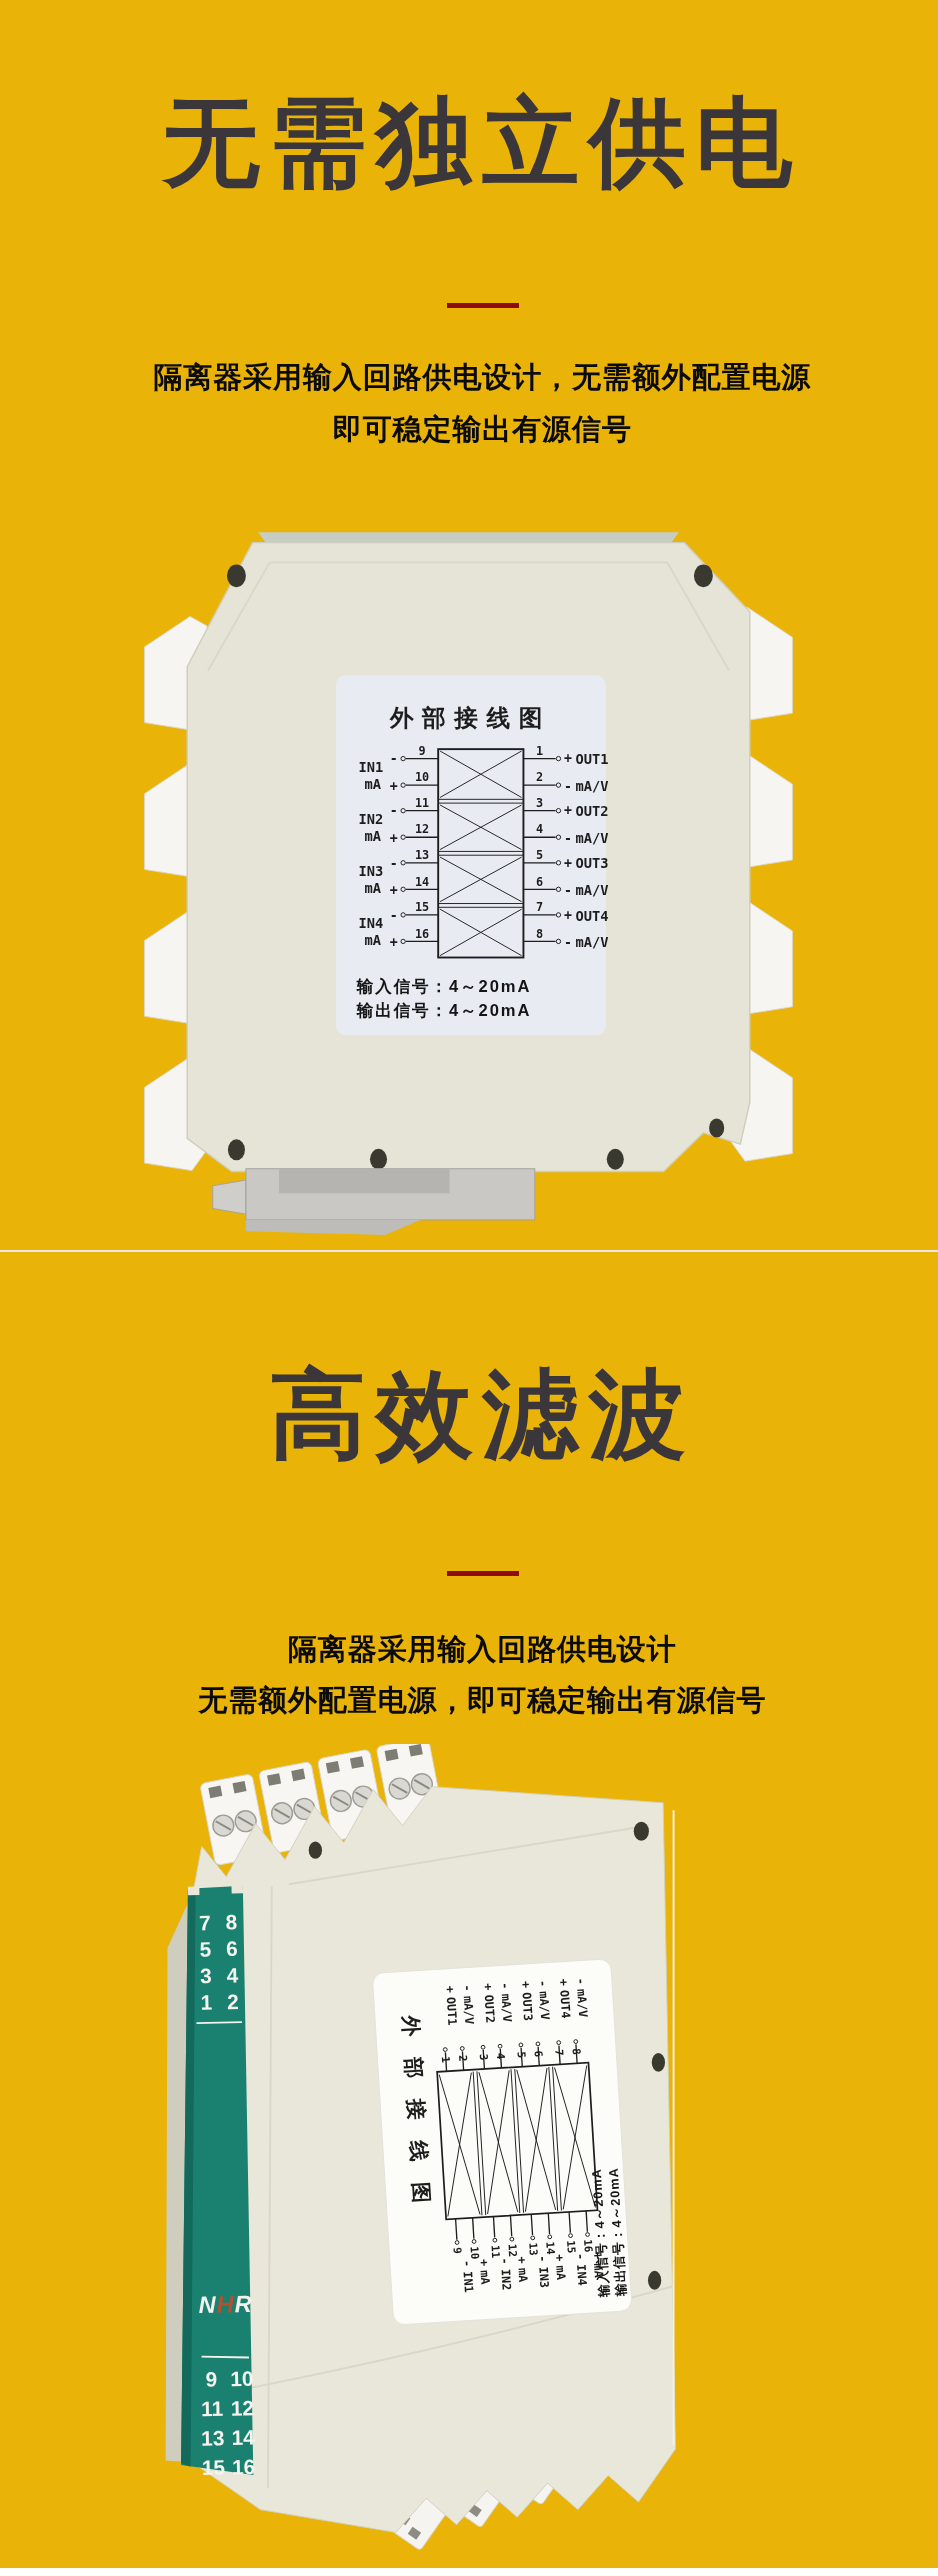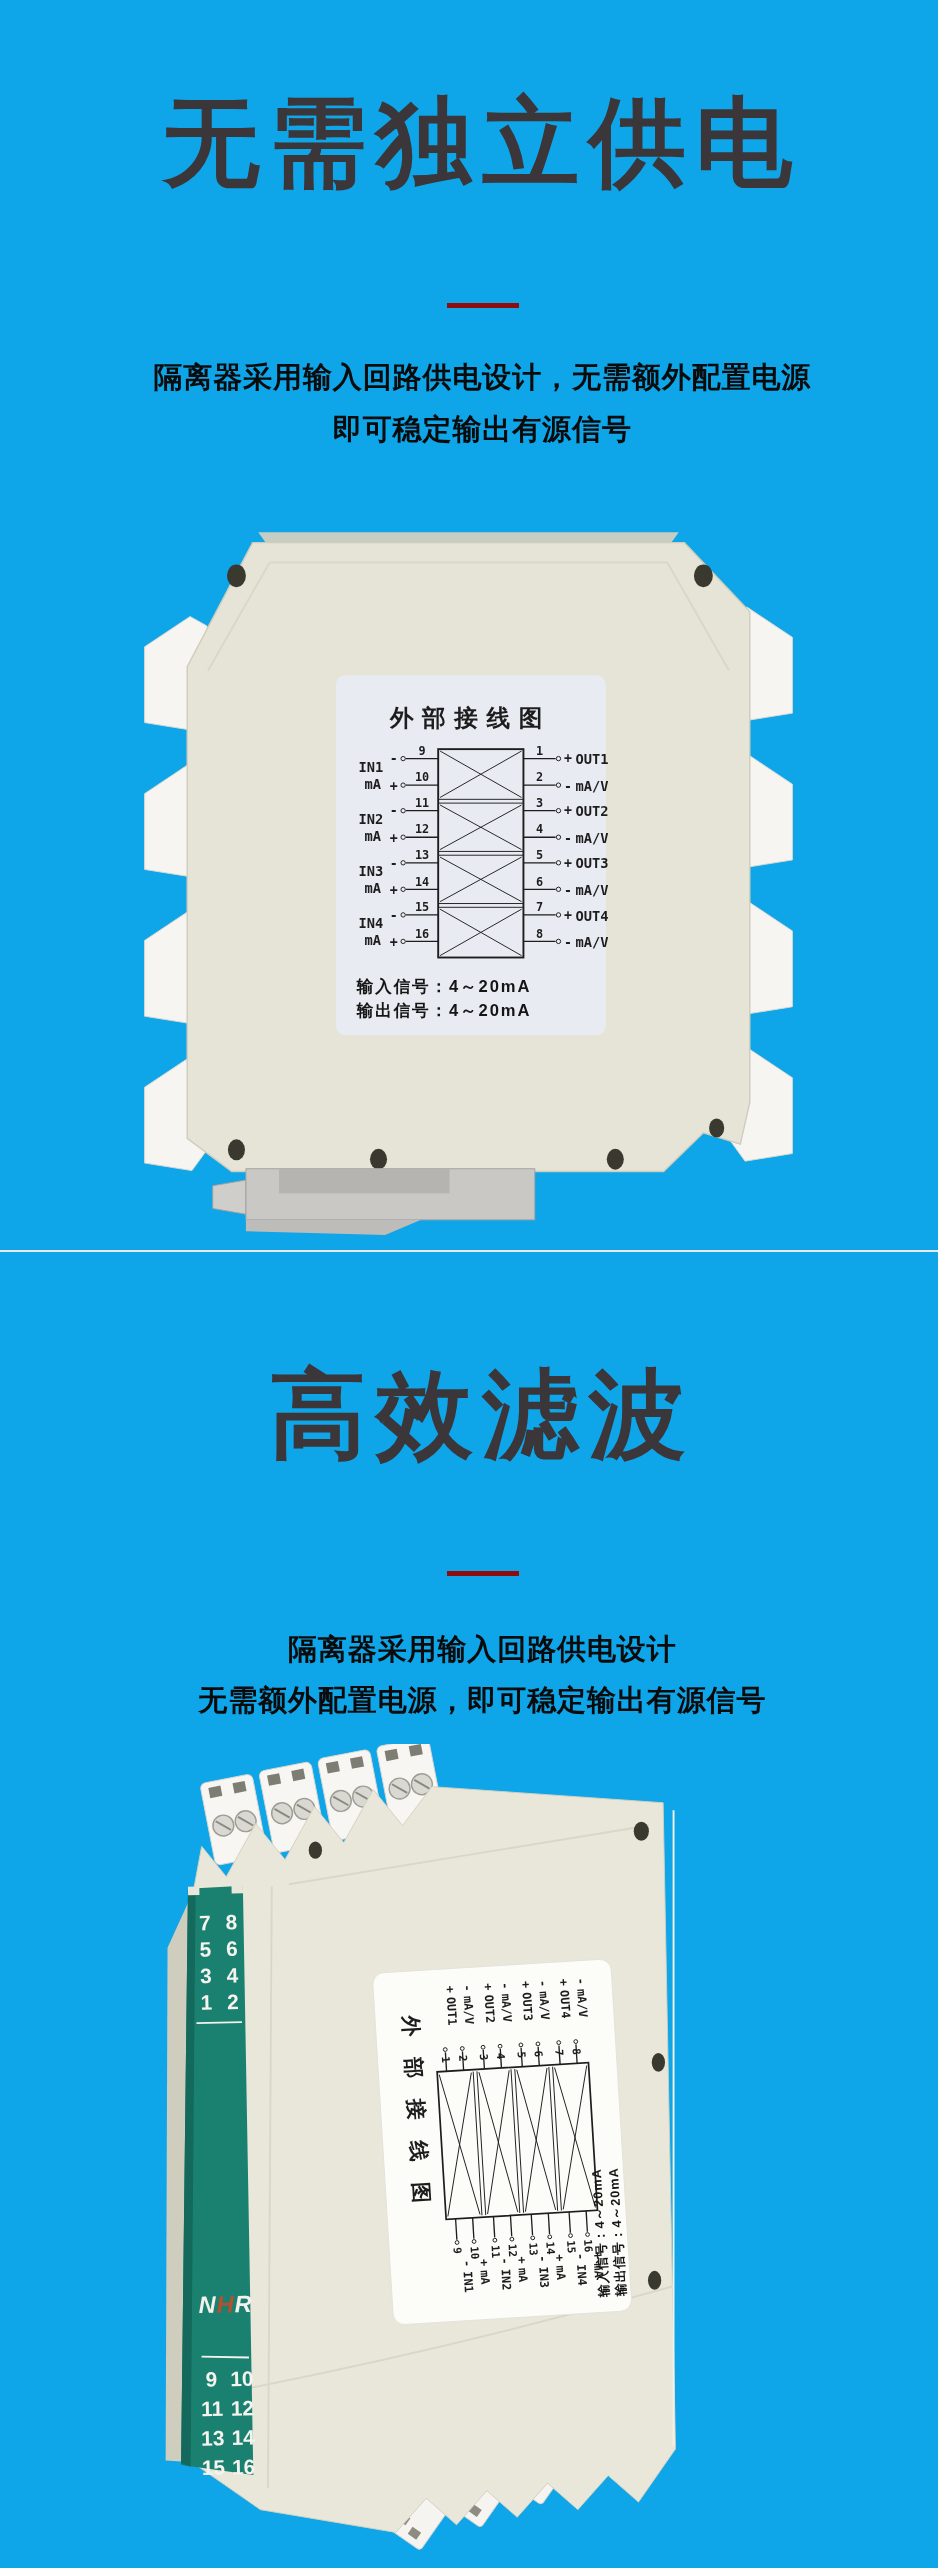--- a/index.html
+++ b/index.html
@@ -1,16 +1,16 @@
 <!DOCTYPE html>
 <html style="font-size:15px"><head>
 <meta charset="utf-8">
 <style>
   html,body{margin:0;padding:0;background:#b9b0b0;}
-  .page{position:relative;width:938px;height:2576px;margin:0 auto;background:#0ea5e9;
+  .page{position:relative;width:938px;height:2576px;margin:0 auto;background:#eab308;
         font-family:"Liberation Sans", sans-serif;overflow:hidden;}
   .seam{position:absolute;left:0;width:100%;height:1.9px;background:#efe8e8;}
   .footer-bar{position:absolute;left:0;top:2568px;width:100%;height:7.6px;background:#ffffff;}
   .center-wrap{position:absolute;left:50%;transform:translateX(calc(-50% + 13.3px));width:938px;text-align:center;}
   .h1{font-size:97px;font-weight:900;color:#3a363a;letter-spacing:9.5px;line-height:1.08;}
   .divider{position:absolute;left:50%;transform:translateX(-22px);width:72px;height:4.7px;background:#8e0c0e;}
   .desc{font-size:29px;font-weight:700;color:#0b0b0b;letter-spacing:0.9px;line-height:1.0;}
   svg text{font-family:"DejaVu Sans Mono", monospace;}
   .lt{font-size:25px;font-weight:700;letter-spacing:9px;fill:#1d1d1d;font-family:"Liberation Sans",sans-serif;}
   .bx{fill:none;stroke:#1d1d1d;stroke-width:2;}

